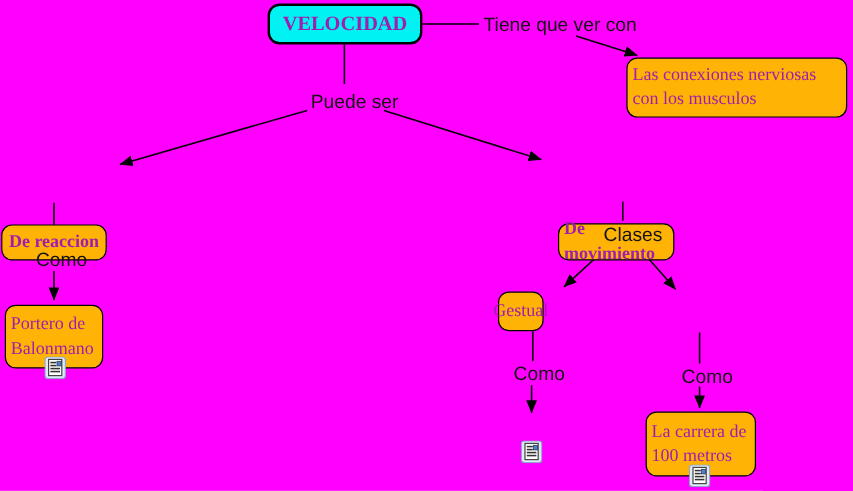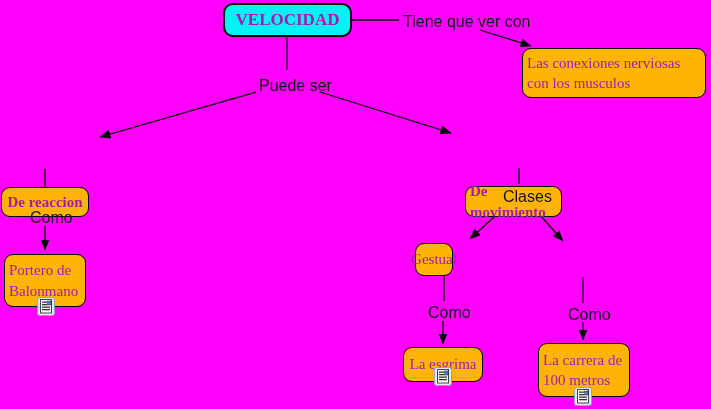--- a/index.html
+++ b/index.html
@@ -91,21 +91,20 @@
     <line x1="583" y1="277" x2="583" y2="303" stroke="#000" stroke-width="1.3"></line>
     <line x1="583" y1="322" x2="583" y2="340" stroke="#000" stroke-width="1.3" marker-end="url(#ah)"></line>
   </svg>
 
   <div class="node root" id="n-velocidad">VELOCIDAD</div>
   <div class="node" id="n-conexiones">Las conexiones nerviosas con los musculos</div>
   <div class="node bold" id="n-reaccion">De reaccion</div>
   <div class="node bold" id="n-movimiento">De movimiento</div>
   <div class="node" id="n-portero">Portero de Balonmano</div>
   <div class="node" id="n-gestual">Gestual</div>
-  <div class="node" id="n-esgrima">La esgrima</div>
   <div class="node" id="n-carrera">La carrera de 100 metros</div>
 
   <div class="label" id="l-tiene">Tiene que ver con</div>
   <div class="label" id="l-puedeser">Puede ser</div>
   <div class="label" id="l-como1">Como</div>
   <div class="label" id="l-clases">Clases</div>
   <div class="label" id="l-como2">Como</div>
   <div class="label" id="l-como3">Como</div>
 
   <span class="res-icon" id="i-portero">

